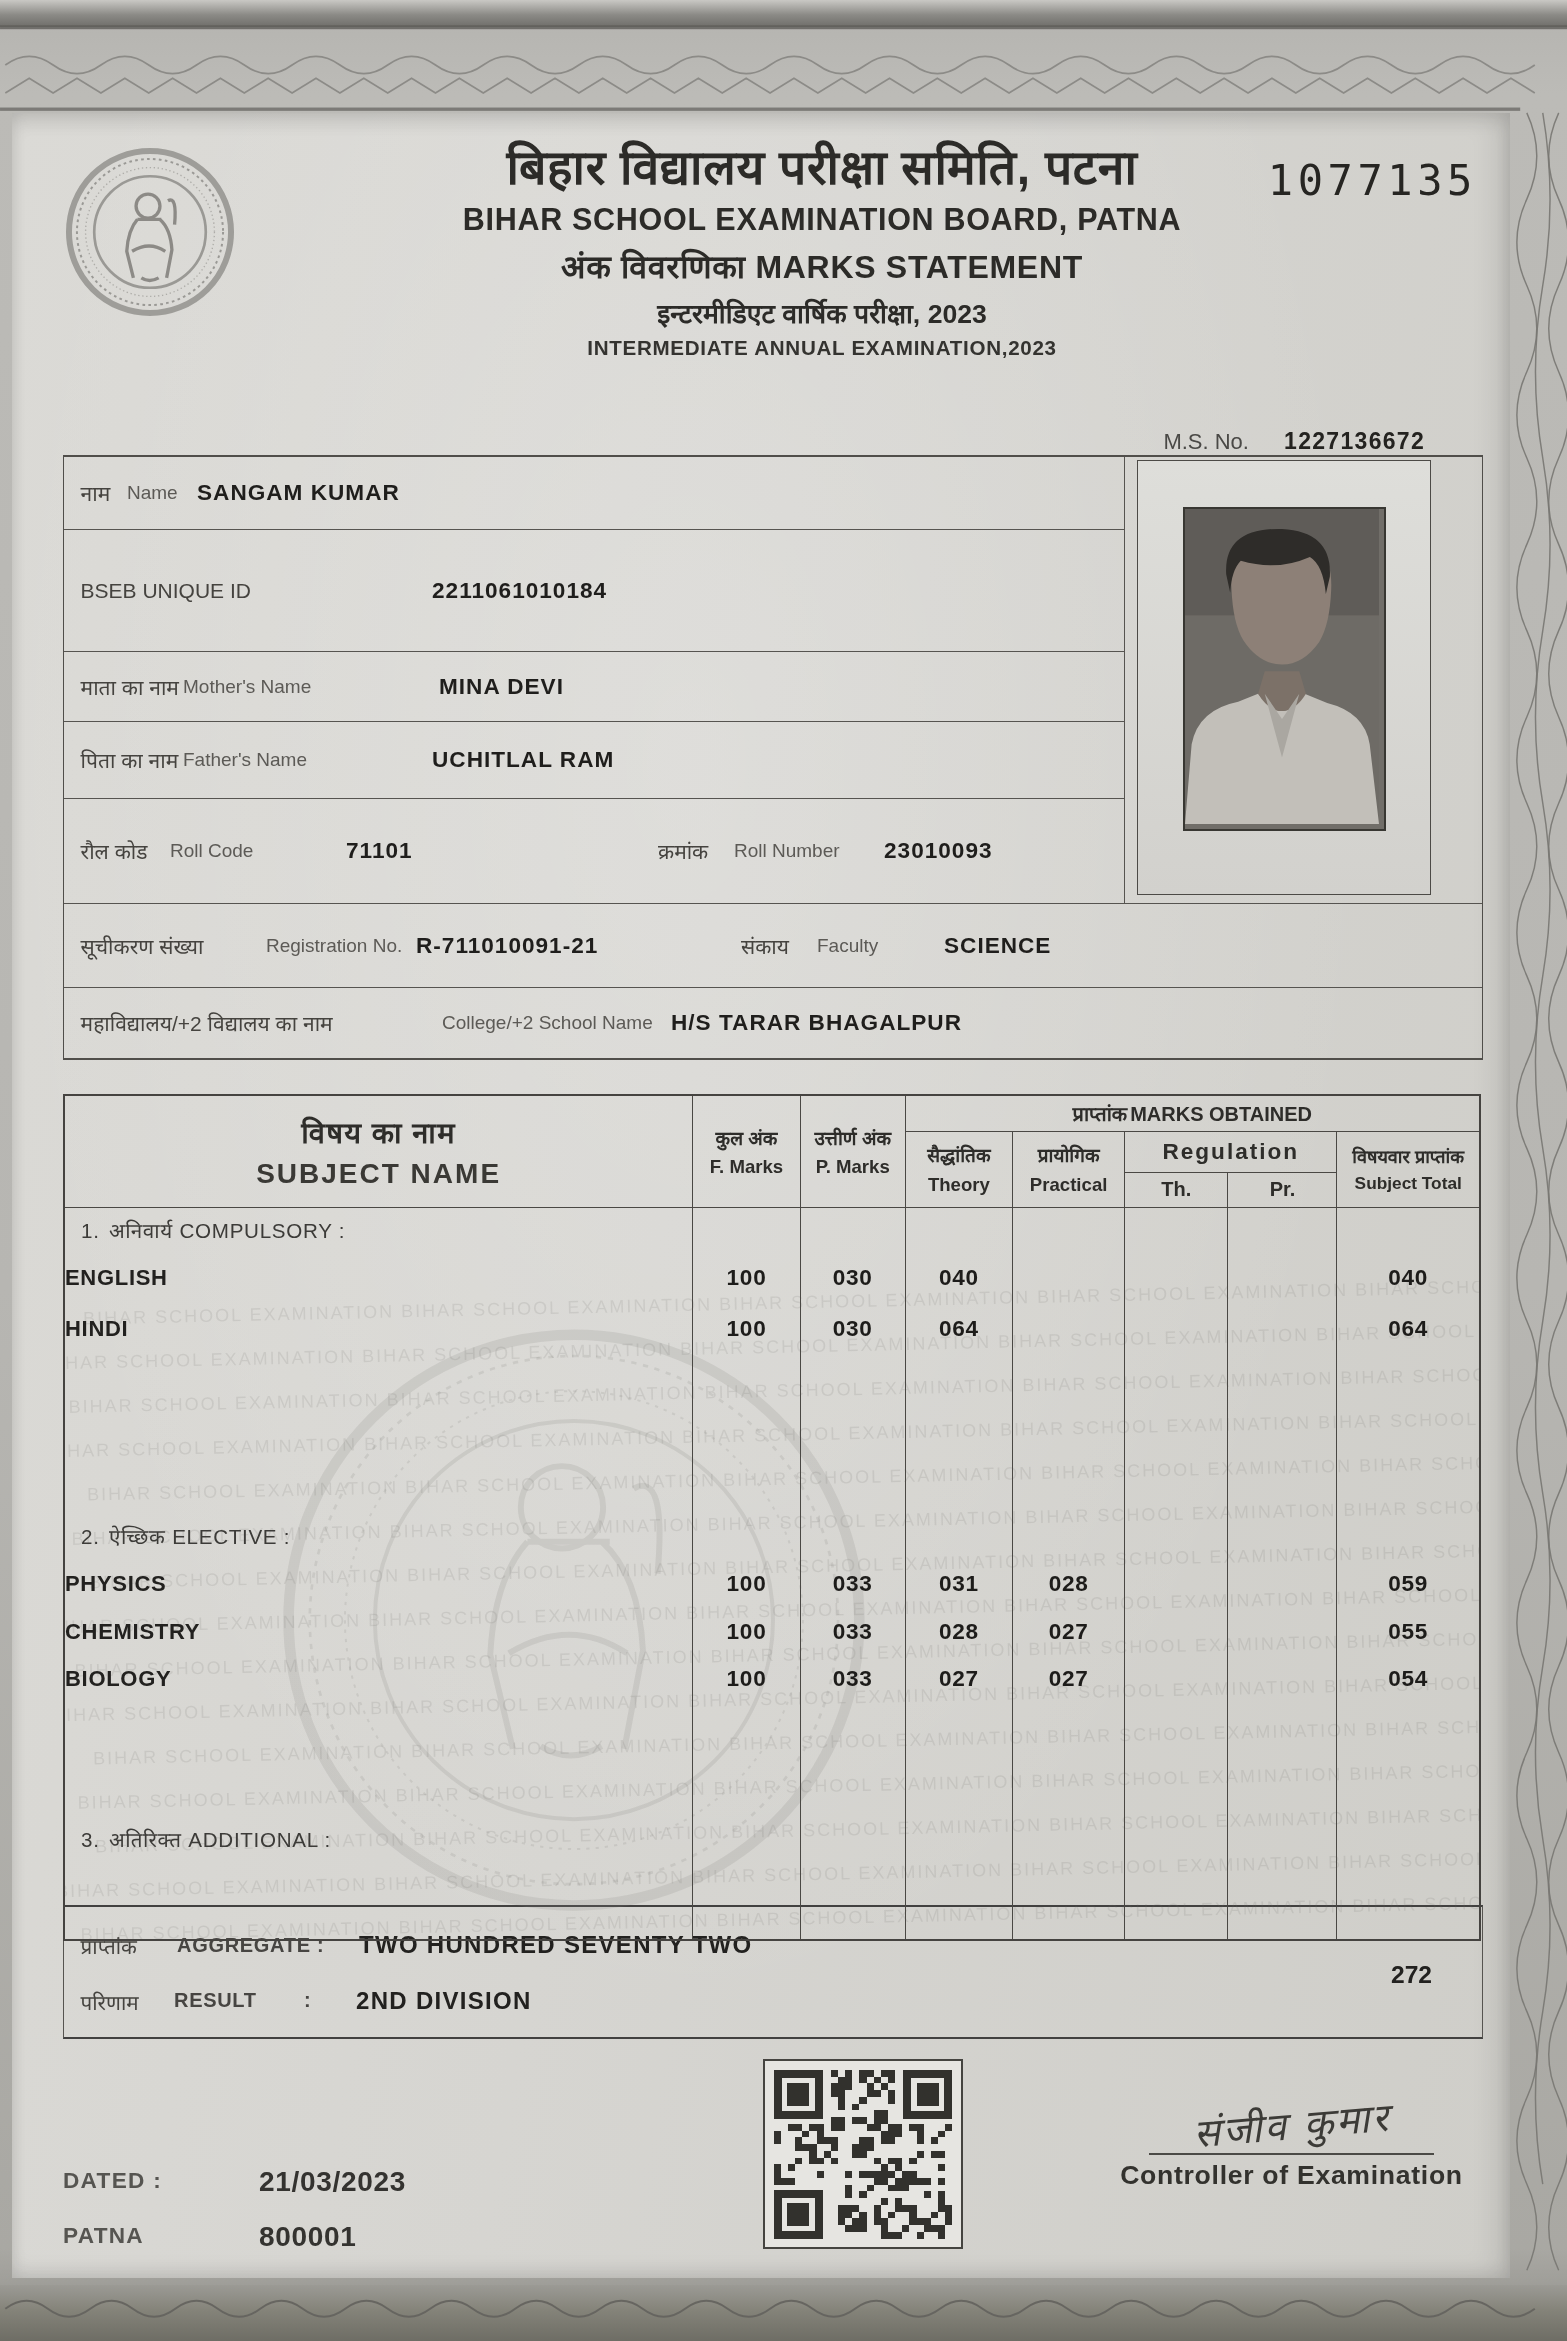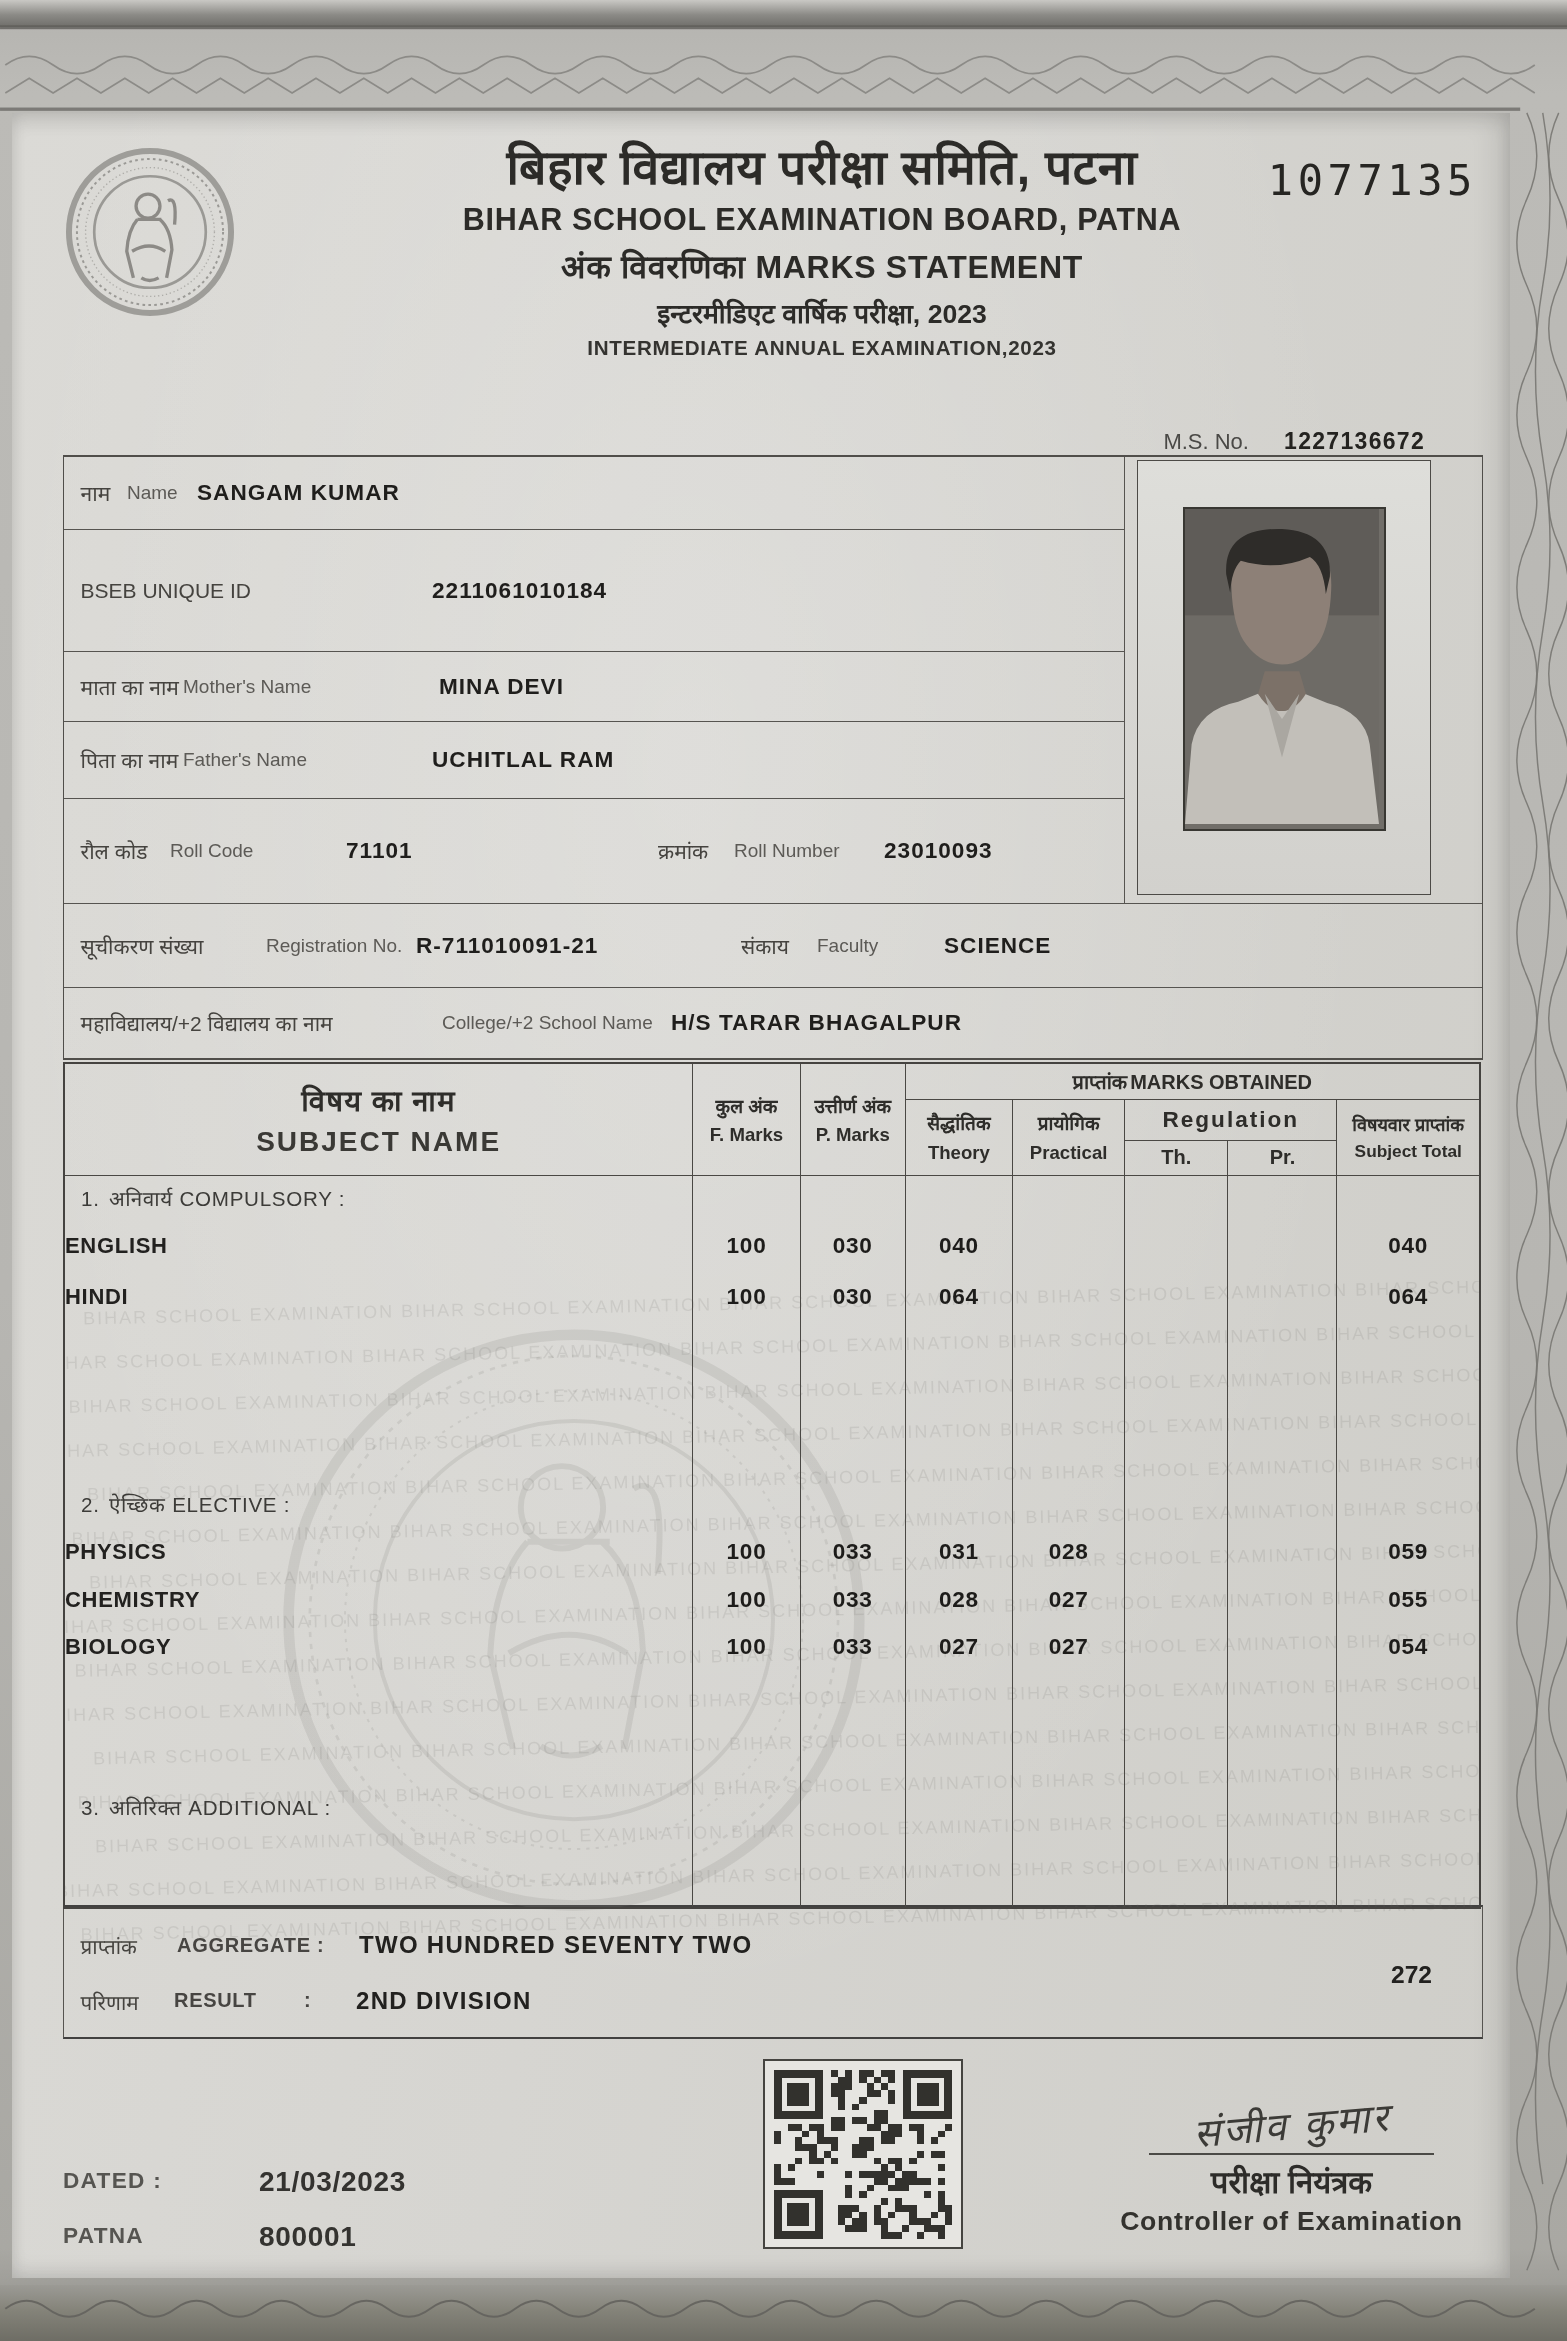--- a/index.html
+++ b/index.html
@@ -45,21 +45,21 @@
   .photo-cell{width:357px;border-left:1.3px solid #565450;position:relative;}
   .photo-matte{position:absolute;left:12px;top:2.7px;width:292px;height:433px;border:1.3px solid #4c4a46;
     background:linear-gradient(#dededa,#d2d1cd);}
   .photo{position:absolute;left:45px;top:46px;width:199px;height:320px;background:#716e69;border:2.7px solid #383732;}
   .irow{border-top:1.3px solid #565450;position:relative;}
   
   .table-wrap{position:absolute;left:51px;top:949px;width:1418px;}
   table.marks{width:100%;border-collapse:collapse;table-layout:fixed;position:relative;z-index:2;}
   table.marks th{border:1.3px solid #4a4844;padding:0;color:#2e2d2a;}
   table.marks td{border-left:1.3px solid #4a4844;border-right:1.3px solid #4a4844;padding:0;vertical-align:middle;}
-  table.marks{border:2px solid #454340;border-top-width:2.7px;border-bottom-width:2.7px;}
+  table.marks{border:2px solid #454340;border-top-width:2.7px;border-bottom-width:2.7px;margin-top:32px;}
   .sub-hi{font-size:29px;font-weight:bold;letter-spacing:1.3px;}
   .sub-en{font-size:28px;font-weight:bold;letter-spacing:2px;margin-top:6.6px;color:#3a3935;}
   .hh{font-size:19px;font-weight:bold;}
   .he{font-size:18.6px;font-weight:bold;margin-top:5.3px;}
   .h-obt span{font-size:20px;font-weight:bold;}
   .h-reg{font-size:22.6px;font-weight:bold;letter-spacing:2px;color:#3a3935;}
   .h-thpr{font-size:20px;font-weight:bold;}
   .h-tot .hh{font-size:18px;} .h-tot .he{font-size:17.3px;}
   td.c-sub{padding-left:39px;font-size:22px;font-weight:bold;letter-spacing:0.7px;color:#22211f;}
   tr.sec td.c-sub{padding-left:16px;font-weight:normal;}
@@ -611,20 +611,19 @@
             <div></div>
           </div>
         <div class="qr-f qr-bl" style="left:8.6px;bottom:8.6px">
             <div></div>
           </div>
       </div>
 
       <div class="sign-block">
         <div class="sig-script">संजीव कुमार</div>
         <div class="sig-line"></div>
-        <div class="sig-hi">परीक्षा नियंत्रक</div>
         <div class="sig-en">Controller of Examination</div>
       </div>
     </div>
 
   </div>
 </div>
 
 
 </body></html>

